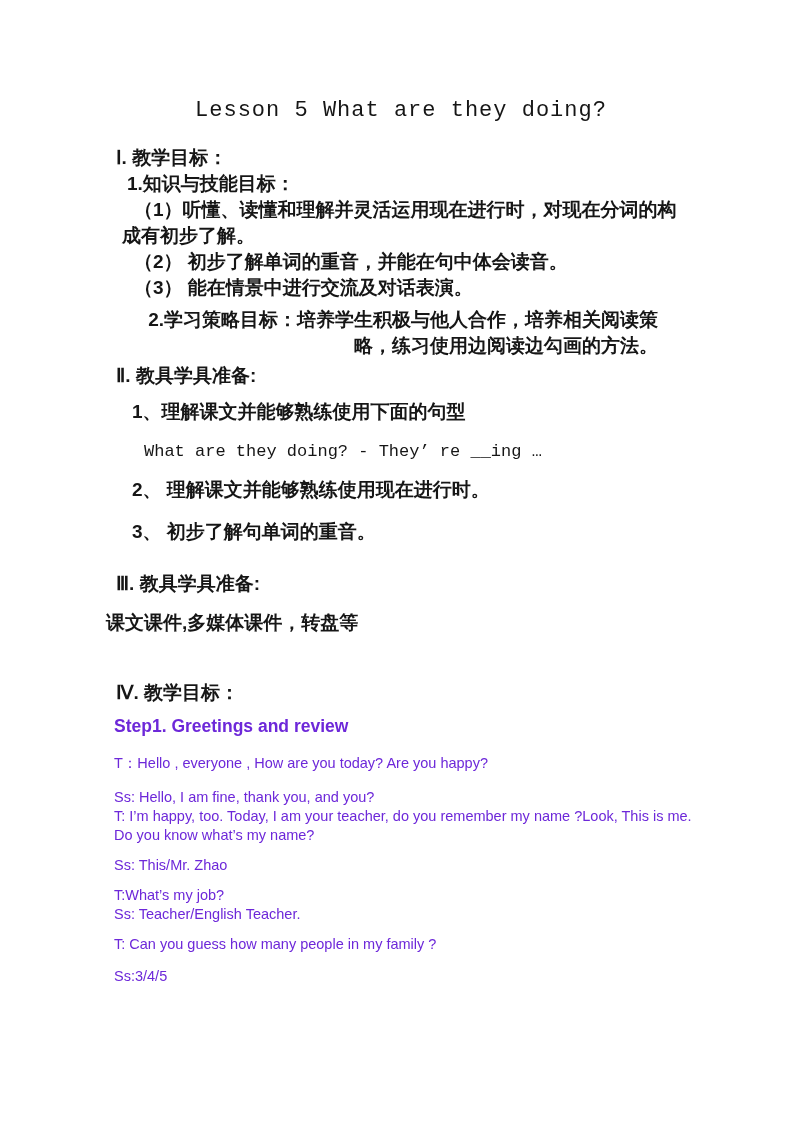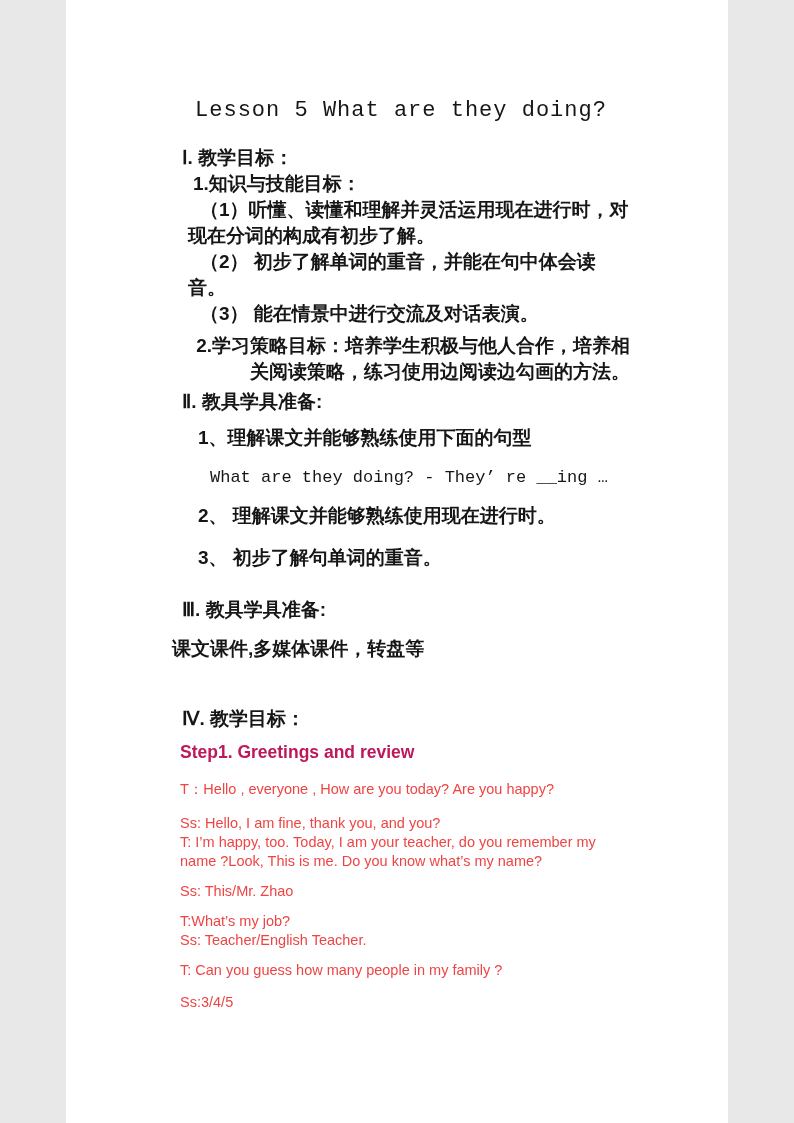--- a/index.html
+++ b/index.html
@@ -1,17 +1,17 @@
 <!DOCTYPE html>
 <html><head>
 <meta charset="utf-8">
 <style>
   html,body { margin:0; padding:0; background:#e8e8e8; }
   .page {
-    width:662px; height:1123px;
+    width:794px; height:1123px;
     background:#ffffff;
     margin:0 auto;
     overflow:hidden;
     box-sizing:border-box;
     position:relative;
   }
   .content {
     box-sizing:border-box;
     padding:97px 98px 0 106px;
     color:#161616;
@@ -44,33 +44,33 @@
     font-size:17px;
     line-height:22px;
     margin:0 0 0 38px;
     white-space:pre;
   }
   
   .dlg {
     font-family:"Liberation Sans",sans-serif;
     font-size:14.5px;
     line-height:19px;
-    color:#ef4444;
+    color:#6d28d9;
     margin:0;
     padding-left:8px;
     max-width:584px;
   }
   .step-heading {
     font-family:"Liberation Sans",sans-serif;
     font-weight:bold;
     font-size:17.5px;
     line-height:24px;
     margin:0;
     padding-left:8px;
-    color:#be185d;
+    color:#6d28d9;
   }
   
   .mt4{margin-top:4px}.mt6{margin-top:6px}.mt8{margin-top:8px}
   .mt10{margin-top:10px}.mt11{margin-top:11px}.mt12{}
   .mt13{margin-top:13px}.mt14{margin-top:14px}.mt15{margin-top:15px}
   .mt16{margin-top:16px}.mt20{margin-top:20px}.mt26{margin-top:26px}
   .mt44{margin-top:44px}
 </style>
 </head>
 <body>

